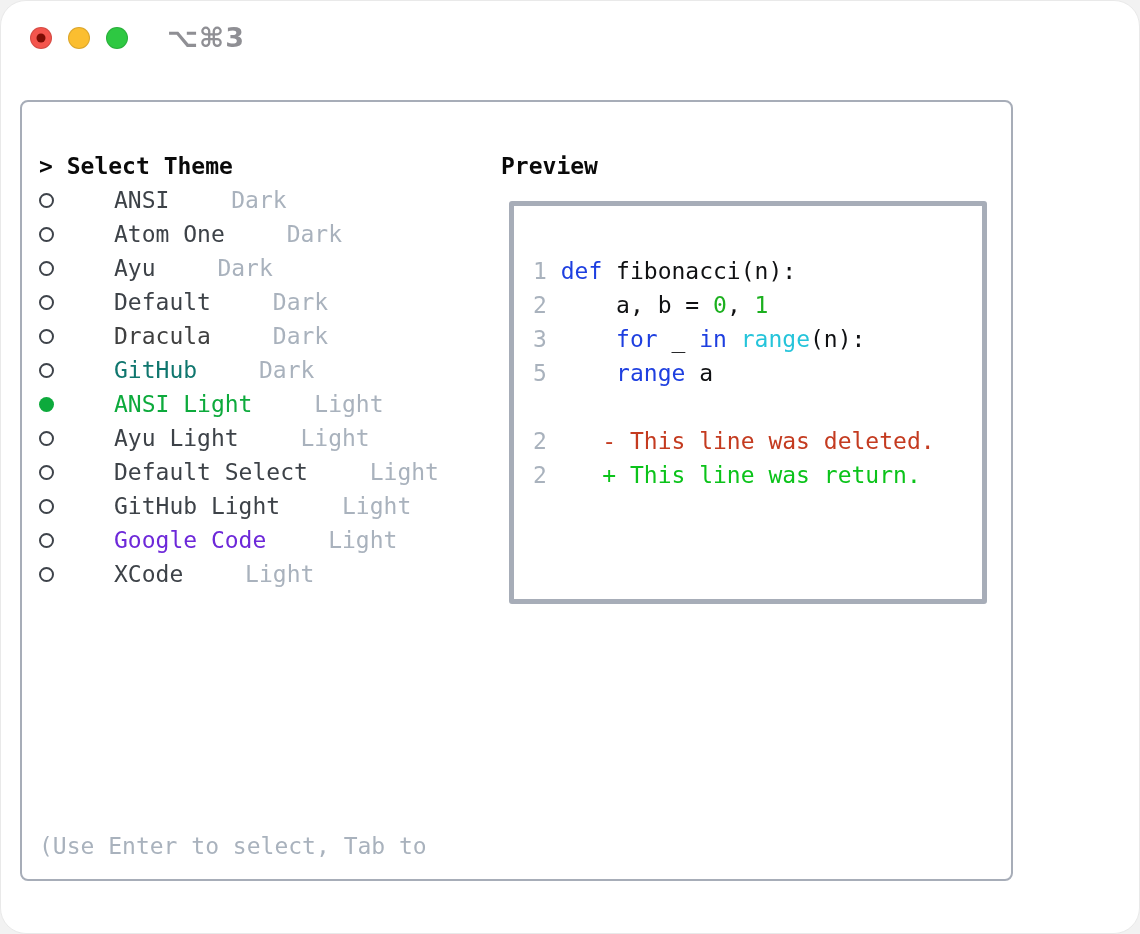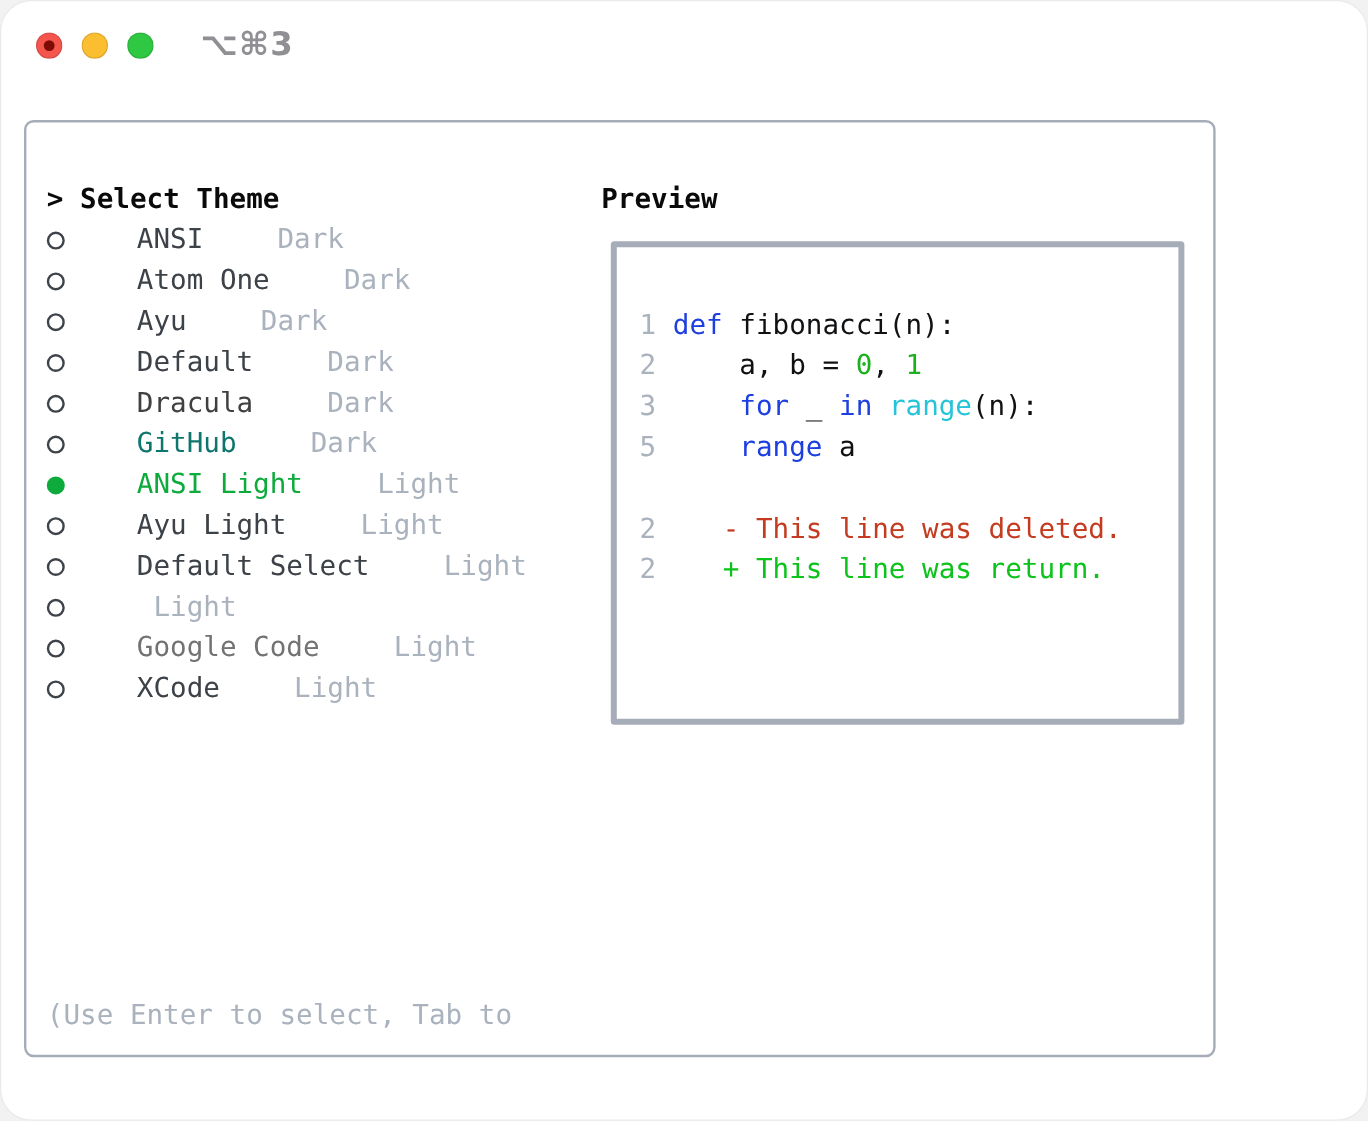--- a/index.html
+++ b/index.html
@@ -89,22 +89,22 @@
   <div class="theme-list" id="theme-list">
       <div class="mono-row"><span class="radio off"></span><span style="color: rgb(61, 66, 72);">ANSI</span><span style="color: rgb(169, 178, 189);"> Dark</span></div>
       <div class="mono-row"><span class="radio off"></span><span style="color: rgb(61, 66, 72);">Atom One</span><span style="color: rgb(169, 178, 189);"> Dark</span></div>
       <div class="mono-row"><span class="radio off"></span><span style="color: rgb(61, 66, 72);">Ayu</span><span style="color: rgb(169, 178, 189);"> Dark</span></div>
       <div class="mono-row"><span class="radio off"></span><span style="color: rgb(61, 66, 72);">Default</span><span style="color: rgb(169, 178, 189);"> Dark</span></div>
       <div class="mono-row"><span class="radio off"></span><span style="color: #404040;">Dracula</span><span style="color: rgb(169, 178, 189);"> Dark</span></div>
       <div class="mono-row"><span class="radio off"></span><span style="color: #0f766e;">GitHub</span><span style="color: rgb(169, 178, 189);"> Dark</span></div>
       <div class="mono-row"><span class="radio on" style="background: rgb(13, 170, 60);"></span><span style="color: rgb(13, 170, 60);">ANSI Light</span><span style="color: rgb(169, 178, 189);"> Light</span></div>
       <div class="mono-row"><span class="radio off"></span><span style="color: rgb(61, 66, 72);">Ayu Light</span><span style="color: rgb(169, 178, 189);"> Light</span></div>
       <div class="mono-row"><span class="radio off"></span><span style="color: rgb(61, 66, 72);">Default Select</span><span style="color: rgb(169, 178, 189);"> Light</span></div>
-      <div class="mono-row"><span class="radio off"></span><span style="color: rgb(169, 178, 189);"> Light</span></div>
-      <div class="mono-row"><span class="radio off"></span><span style="color: #737373;">Google Code</span><span style="color: rgb(169, 178, 189);"> Light</span></div>
+      <div class="mono-row"><span class="radio off"></span><span style="color: rgb(61, 66, 72);">GitHub Light</span><span style="color: rgb(169, 178, 189);"> Light</span></div>
+      <div class="mono-row"><span class="radio off"></span><span style="color: #6d28d9;">Google Code</span><span style="color: rgb(169, 178, 189);"> Light</span></div>
       <div class="mono-row"><span class="radio off"></span><span style="color: rgb(61, 66, 72);">XCode</span><span style="color: rgb(169, 178, 189);"> Light</span></div>
     </div>
 
 
   <div class="help" style="color: rgb(169, 178, 189);">
     <div>(Use Enter to select, Tab to</div>
     <div>change focus)</div>
   </div>
 
   <div class="preview-title" style="color: rgb(10, 10, 10);">Preview</div>

